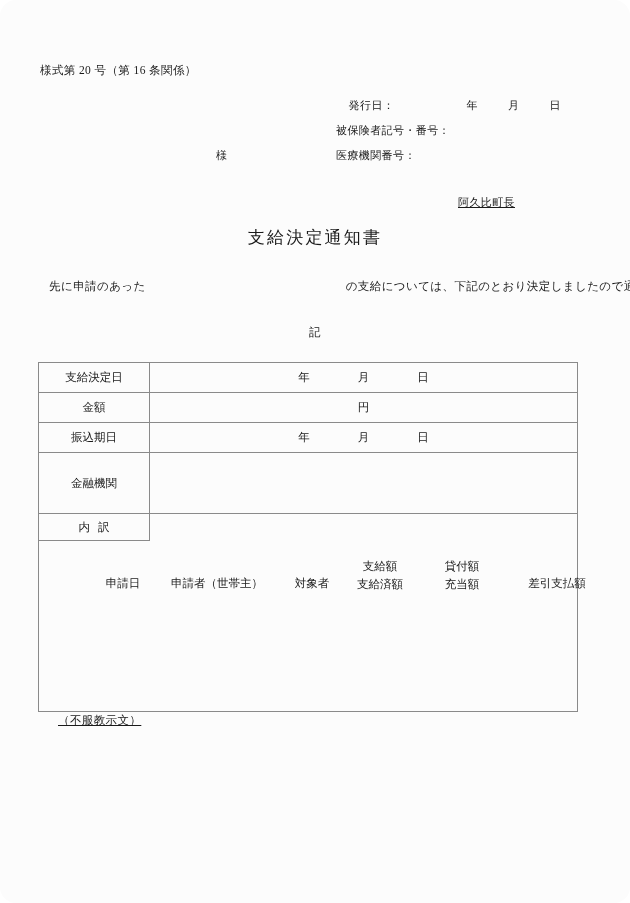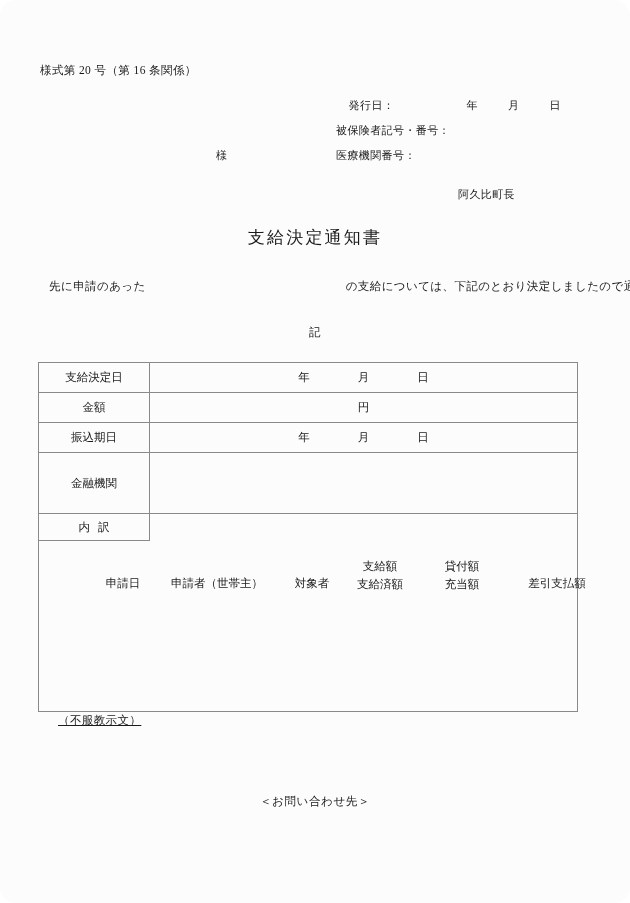--- a/index.html
+++ b/index.html
@@ -52,21 +52,22 @@
   .clinic-no {
     left: 336px;
     top: 149px;
   }
   .addressee-sama {
     left: 216px;
     top: 149px;
   }
   .issuer {
     left: 458px;
-    top: 188px;
+    top: 196px;
+    text-decoration: underline;
   }
 
   
   .doc-title {
     left: 0;
     right: 0;
     top: 228px;
     width: 630px;
     text-align: center;
     font-size: 17px;
@@ -244,15 +245,14 @@
             <div class="bd-h bd-two" style="left:380px; top:22px; width:86px;">充当額</div>
 
             <div class="bd-h" style="left:472px; top:22px; width:92px;">差引支払額</div>
           </div>
         </td>
       </tr>
     </tbody>
   </table>
 
   <div class="t appeal-note">（不服教示文）</div>
-  <div class="t contact-line">＜お問い合わせ先＞</div>
 
 </div>
 
 </body></html>

